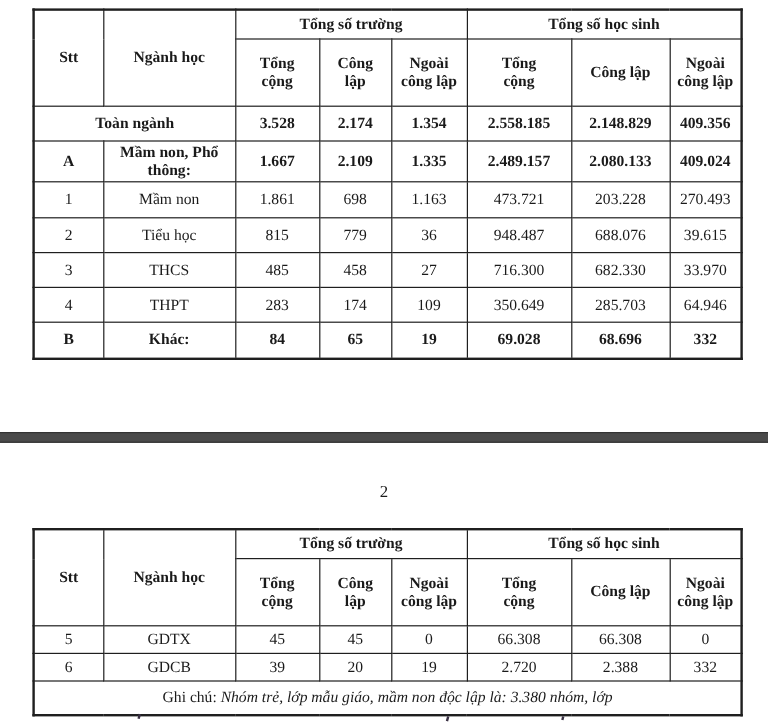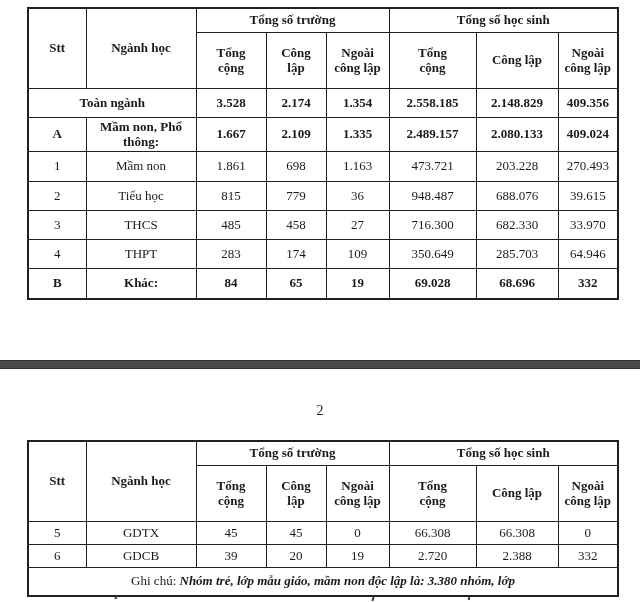--- a/index.html
+++ b/index.html
@@ -22,21 +22,21 @@
   .left{text-align:left;padding-left:5px;margin-top:35px;}
   .ra{text-align:right;padding-right:3px;}
   .pre{white-space:pre-line;}
   .r-g td{height:21px;}
   .r-h td{height:53px;margin-top:42px;}
   .r-28 td{height:26px;}
   .r-33 td{height:31px;}
   .r-29 td{height:27px;}
   .r-22 td{height:20px;}
   .r-note td{height:25px;}
-  .note-bi{font-weight:bold;font-style:italic;}
+  .note-bi{font-weight:normal;font-style:italic;}
   .pagebreak-bar{
     position:absolute;left:0;top:360px;width:640px;height:9px;background:#4a4a4a;
     border-top:1px solid #333;border-bottom:1px solid #333;box-sizing:border-box;
   }
   .page-number{
     position:absolute;left:0;top:403px;width:640px;text-align:center;
     font-size:14px;color:#1a1a1a;
   }
   .clip-mark{position:absolute;width:2px;height:4px;background:#3a3144;transform:rotate(15deg);}
   .m1{left:115px;top:595px;}

